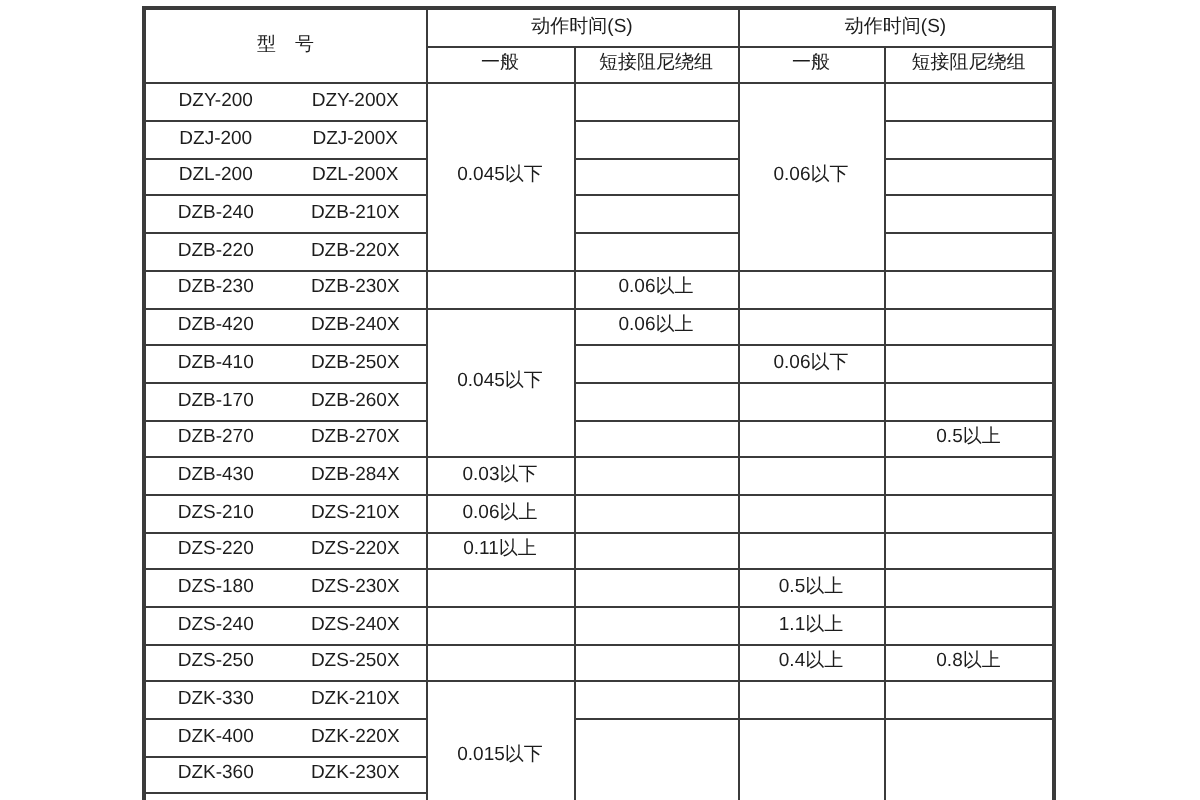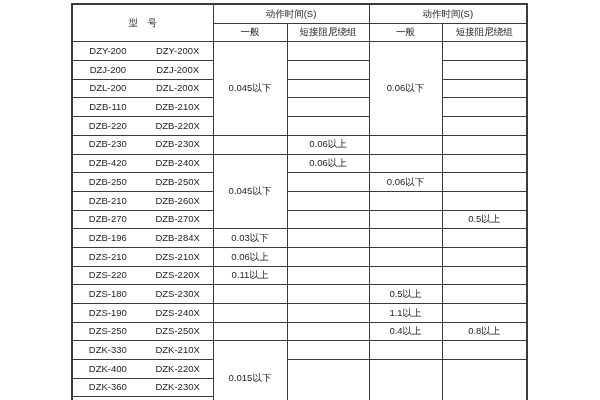--- a/index.html
+++ b/index.html
@@ -104,21 +104,21 @@
               <span>DZL-200</span>
               <span>DZL-200X</span>
             </div>
           </td>
           <td></td>
           <td></td>
         </tr>
         <tr>
           <td>
             <div class="model-pair">
-              <span>DZB-110</span>
+              <span>DZB-240</span>
               <span>DZB-210X</span>
             </div>
           </td>
           <td></td>
           <td></td>
         </tr>
         <tr>
           <td>
             <div class="model-pair">
               <span>DZB-220</span>
@@ -148,32 +148,32 @@
             </div>
           </td>
           <td rowspan="4">0.045以下</td>
           <td>0.06以上</td>
           <td></td>
           <td></td>
         </tr>
         <tr>
           <td>
             <div class="model-pair">
-              <span>DZB-250</span>
+              <span>DZB-410</span>
               <span>DZB-250X</span>
             </div>
           </td>
           <td></td>
           <td>0.06以下</td>
           <td></td>
         </tr>
         <tr>
           <td>
             <div class="model-pair">
-              <span>DZB-210</span>
+              <span>DZB-170</span>
               <span>DZB-260X</span>
             </div>
           </td>
           <td></td>
           <td></td>
           <td></td>
         </tr>
         <tr>
           <td>
             <div class="model-pair">
@@ -181,21 +181,21 @@
               <span>DZB-270X</span>
             </div>
           </td>
           <td></td>
           <td></td>
           <td>0.5以上</td>
         </tr>
         <tr>
           <td>
             <div class="model-pair">
-              <span>DZB-196</span>
+              <span>DZB-430</span>
               <span>DZB-284X</span>
             </div>
           </td>
           <td>0.03以下</td>
           <td></td>
           <td></td>
           <td></td>
         </tr>
         <tr>
           <td>
@@ -229,21 +229,21 @@
             </div>
           </td>
           <td></td>
           <td></td>
           <td>0.5以上</td>
           <td></td>
         </tr>
         <tr>
           <td>
             <div class="model-pair">
-              <span>DZS-190</span>
+              <span>DZS-240</span>
               <span>DZS-240X</span>
             </div>
           </td>
           <td></td>
           <td></td>
           <td>1.1以上</td>
           <td></td>
         </tr>
         <tr>
           <td>

